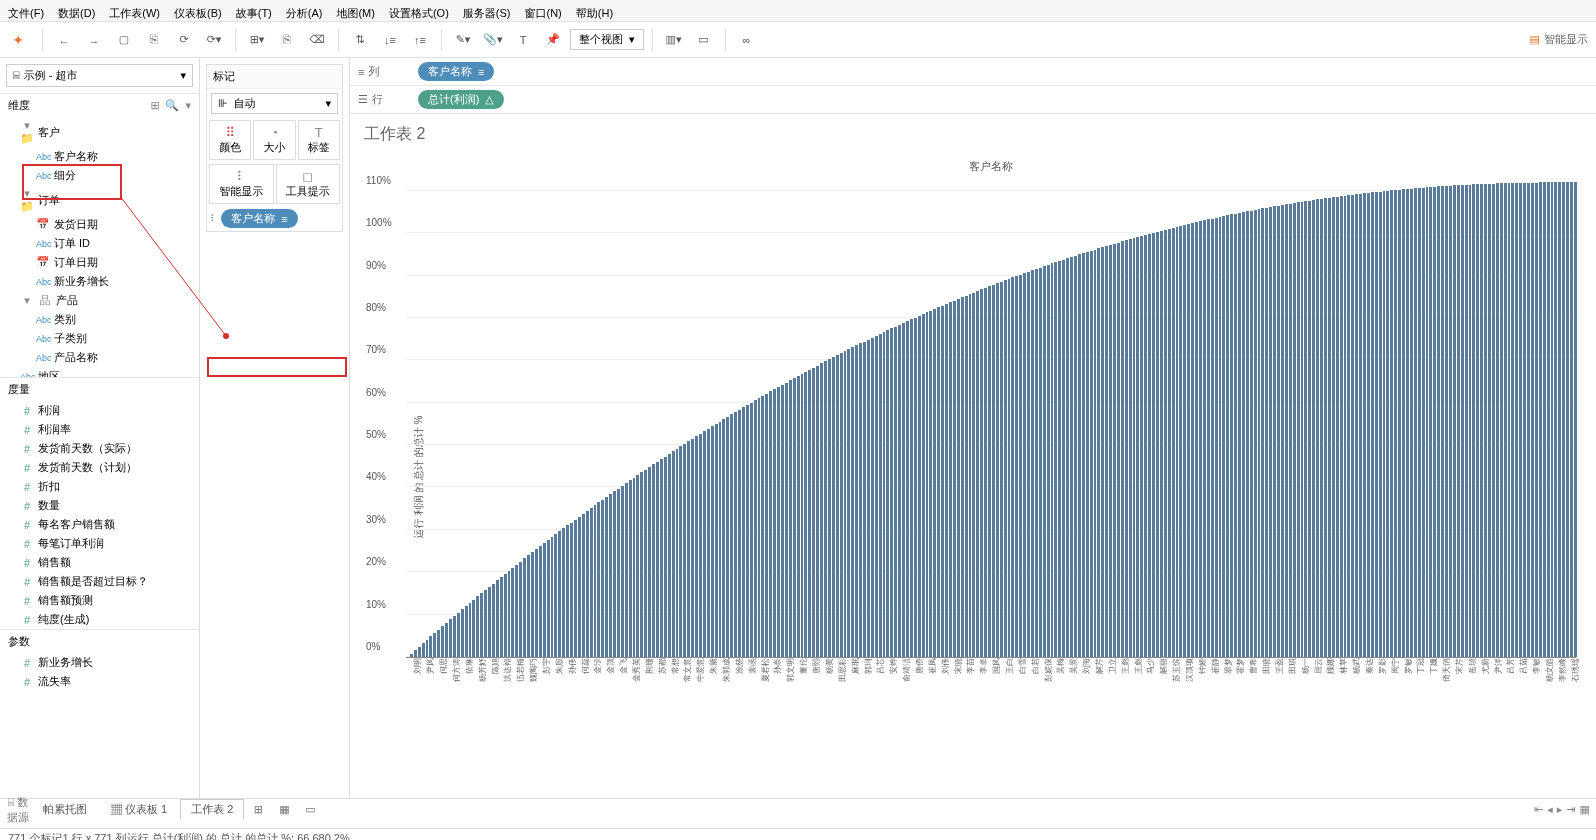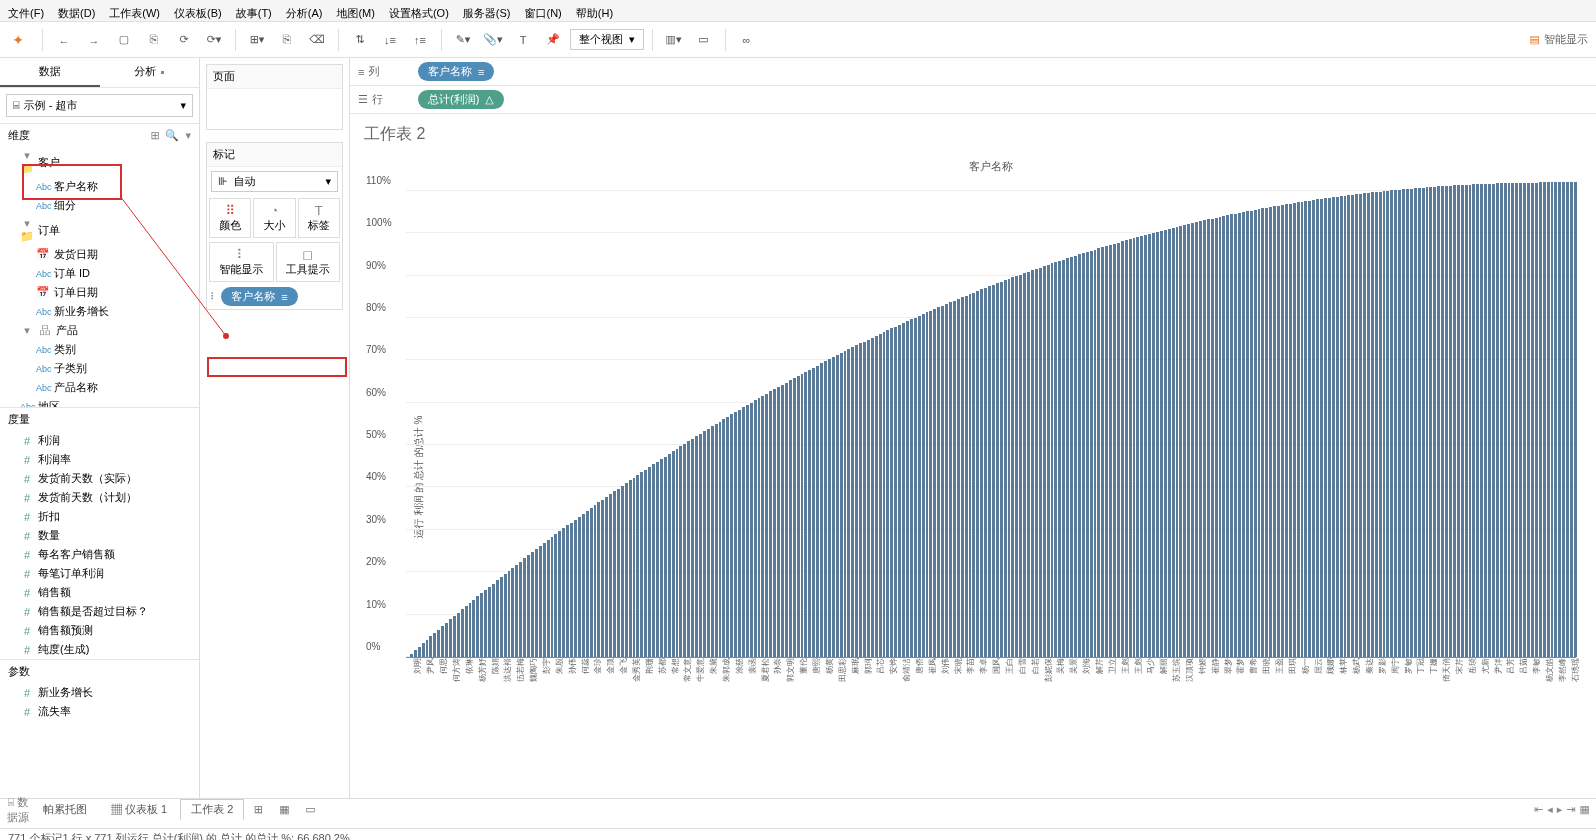--- a/index.html
+++ b/index.html
@@ -138,24 +138,20 @@
   <span class="spacer"></span>
   <span class="showme">
       <span style="color:#e8762c">▤</span>
       <span>智能显示</span>
     </span>
 </div>
 
 <div class="main">
 
   <div class="sidebar" style="position:relative">
-    <div class="data-top">
-      <div class="data-tab active">数据</div>
-      <div class="data-tab"><span>分析</span> <span class="scrubber"></span></div>
-    </div>
     <div class="datasource-sel">
       <span>⌸</span>
       <span>示例 - 超市</span>
       <span class="arrow">▾</span>
     </div>
     <div class="sect-head">
       <span>维度</span>
       <span class="icons">
           <span>⊞</span>
           <span>🔍</span>
@@ -279,24 +275,20 @@
           <span>新业务增长</span>
         </div>
         <div class="tree-item indent1">
           <span class="ico num">#</span>
           <span>流失率</span>
         </div>
       </div>
   </div>
 
   <div class="shelves">
-    <div class="shelf-card">
-      <div class="shelf-title">页面</div>
-      <div class="shelf-body"></div>
-    </div>
     <div class="shelf-card">
       <div class="shelf-title">标记</div>
       <div class="marks-sel">
           <span>⊪</span>
           <span>自动</span>
           <span style="margin-left:auto">▾</span>
         </div>
       <div class="marks-grid">
         <div class="mark-btn"><span class="mi" style="color:#c44">⠿</span><span>颜色</span></div>
         <div class="mark-btn"><span class="mi">◔</span><span>大小</span></div>

